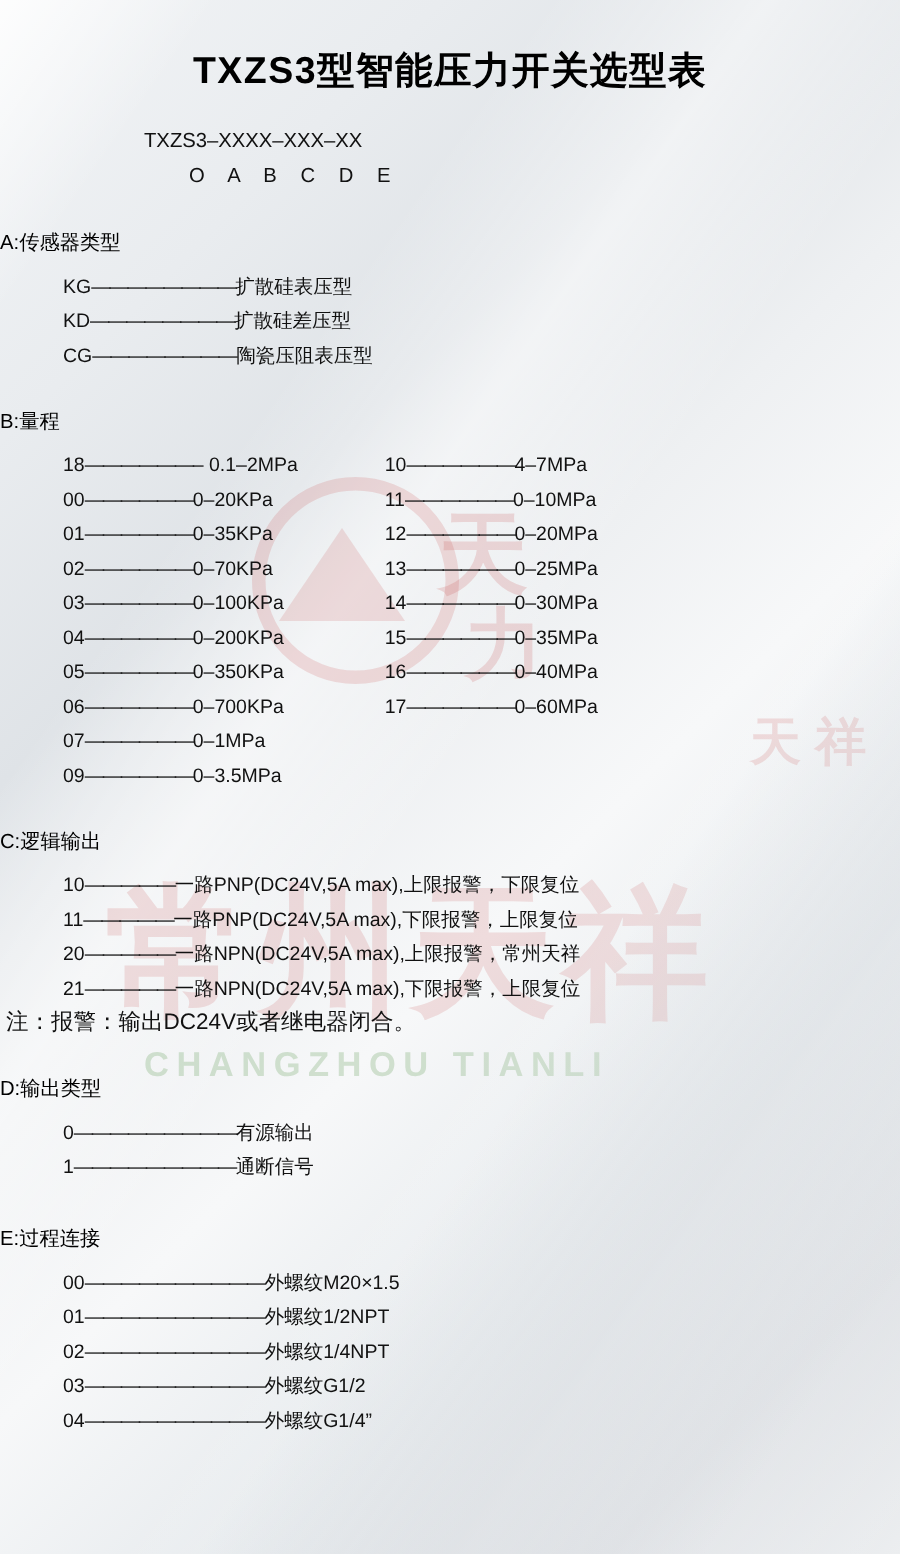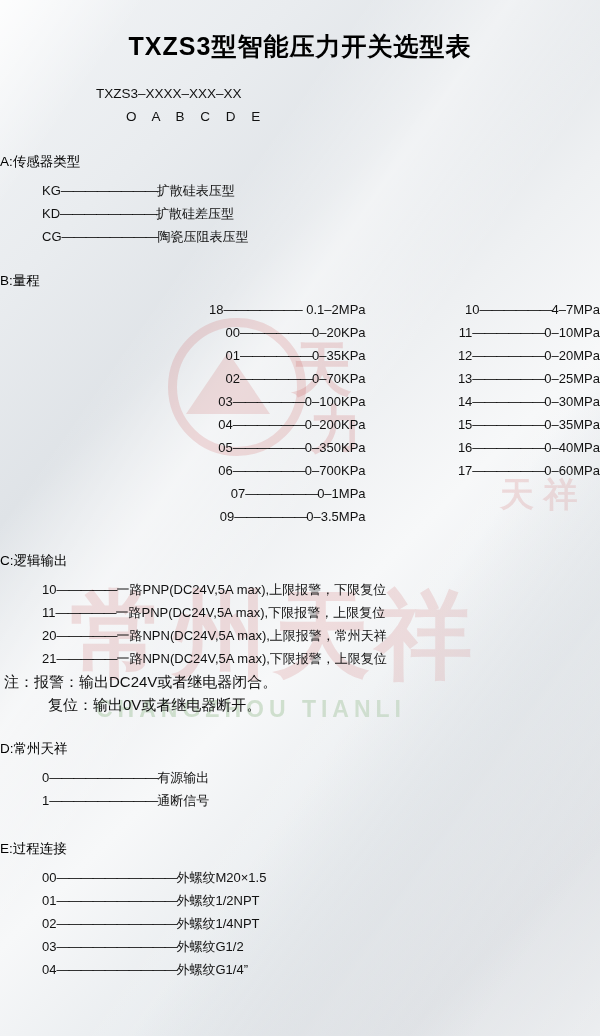--- a/index.html
+++ b/index.html
@@ -140,21 +140,20 @@
     line-height: 23px;
     white-space: nowrap;
     color: #111;
   }
   .dots {
     letter-spacing: -1px;
   }
   .two-col {
     position: relative;
     padding-left: 42px;
-    text-align: right;
   }
   .col {
     display: inline-block;
     vertical-align: top;
   }
   .col-left { width: 210px; }
   .col-right { width: 230px; }
   .note {
     font-size: 15px;
     line-height: 23px;
@@ -232,25 +231,24 @@
 
     <div class="section">
       <div class="section-title">C:逻辑输出</div>
       <div class="rows">
         <div class="row"><span>10</span><span class="dots">—————</span><span>一路PNP(DC24V,5A max),上限报警，下限复位</span></div>
         <div class="row"><span>11</span><span class="dots">—————</span><span>一路PNP(DC24V,5A max),下限报警，上限复位</span></div>
         <div class="row"><span>20</span><span class="dots">—————</span><span>一路NPN(DC24V,5A max),上限报警，常州天祥</span></div>
         <div class="row"><span>21</span><span class="dots">—————</span><span>一路NPN(DC24V,5A max),下限报警，上限复位</span></div>
       </div>
       <div class="note">注：报警：输出DC24V或者继电器闭合。</div>
-      <div class="note note-indent">复位：输出0V或者继电器断开。</div>
-    </div>
-
-    <div class="section">
-      <div class="section-title">D:常州天祥</div>
+    </div>
+
+    <div class="section">
+      <div class="section-title">D:输出类型</div>
       <div class="rows">
         <div class="row"><span>0</span><span class="dots">—————————</span><span>有源输出</span></div>
         <div class="row"><span>1</span><span class="dots">—————————</span><span>通断信号</span></div>
       </div>
     </div>
 
     <div class="section" style="margin-top:28px;">
       <div class="section-title">E:过程连接</div>
       <div class="rows">
         <div class="row"><span>00</span><span class="dots">——————————</span><span>外螺纹M20×1.5</span></div>

